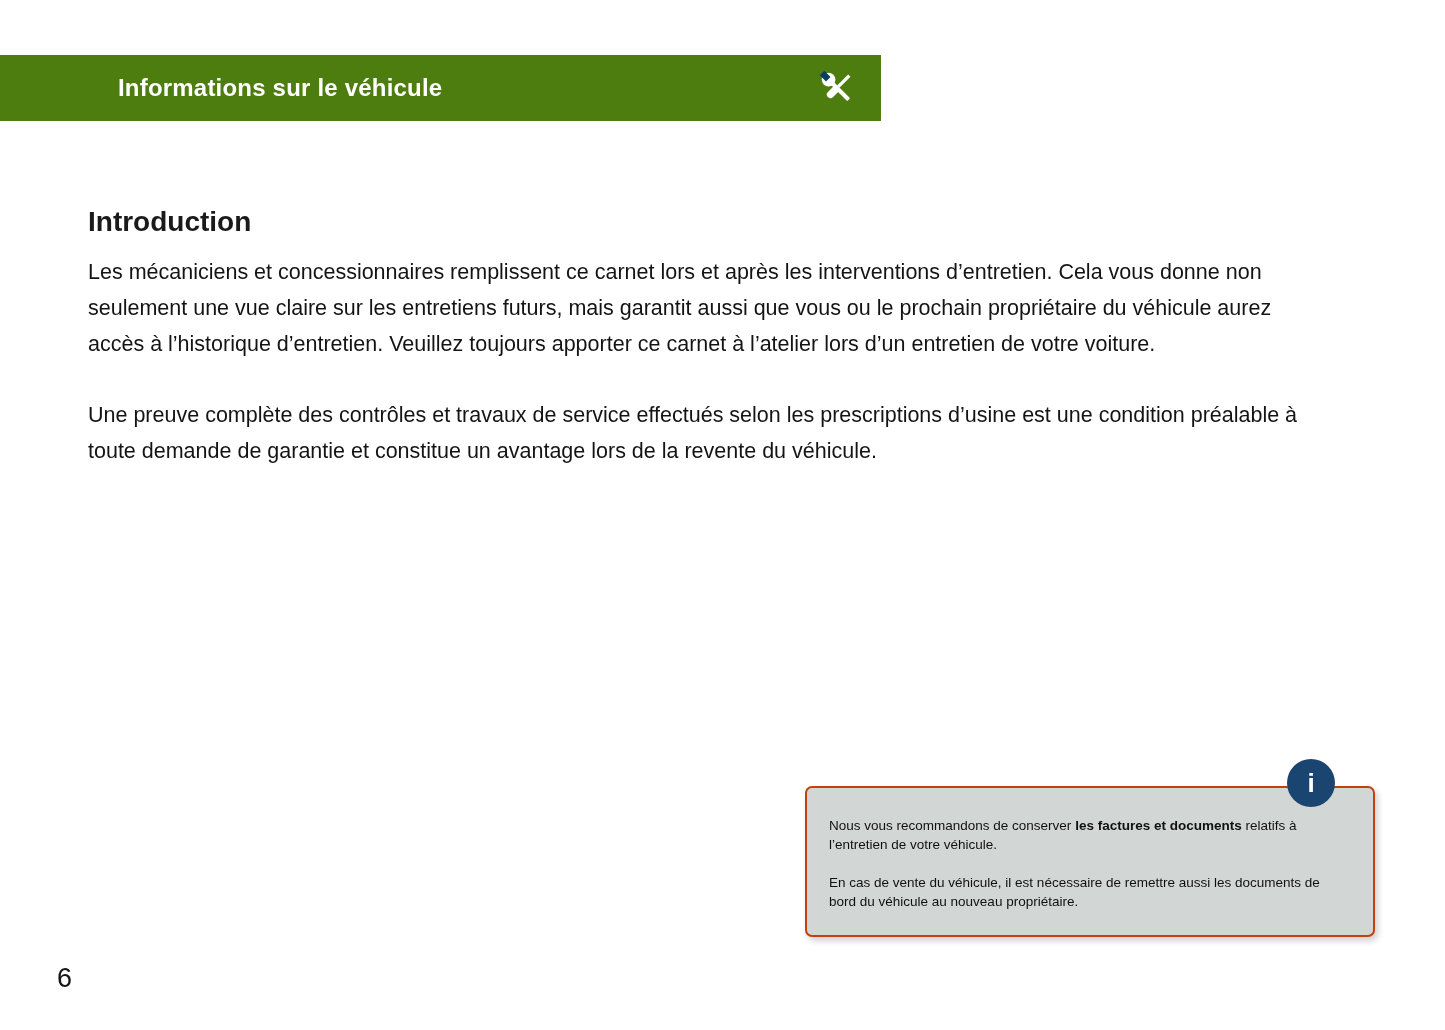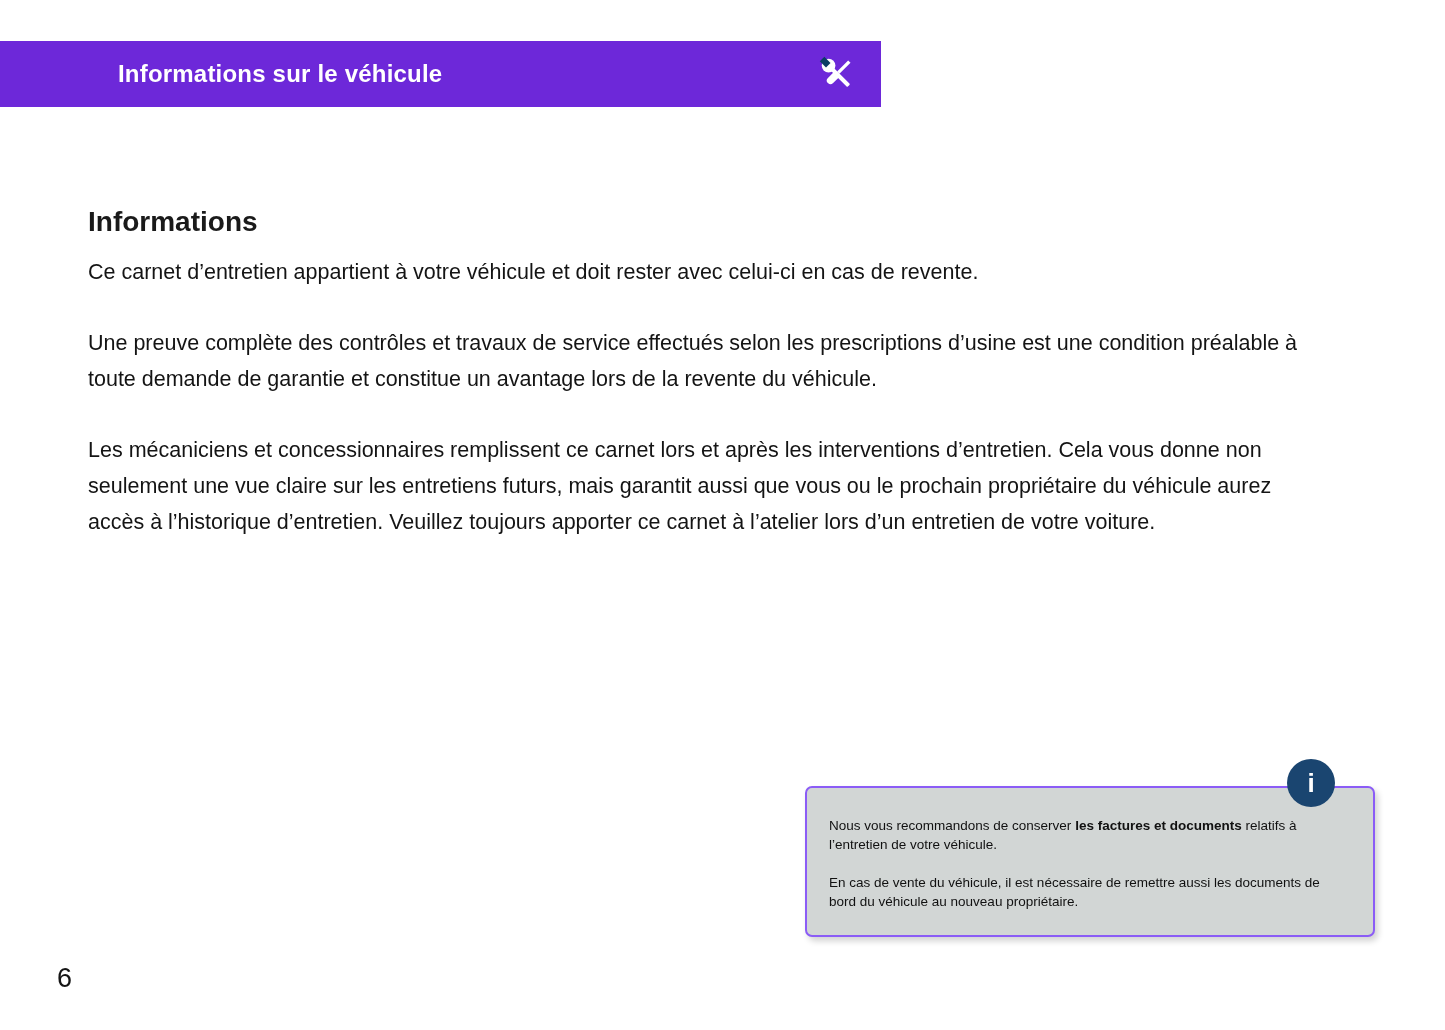--- a/index.html
+++ b/index.html
@@ -8,24 +8,24 @@
     width: 1445px;
     height: 1030px;
     background: #ffffff;
     font-family: "Liberation Sans", sans-serif;
     color: #141414;
     overflow: hidden;
   }
   .header-bar {
     position: absolute;
     left: 0;
-    top: 41px;
+    top: 55px;
     width: 881px;
     height: 66px;
-    background: #6d28d9;
+    background: #4d7c0f;
     display: flex;
     align-items: center;
   }
   .header-title {
     color: #ffffff;
     font-size: 24px;
     font-weight: bold;
     margin-left: 118px;
     letter-spacing: 0.2px;
   }
@@ -55,21 +55,21 @@
     margin: 0 0 35px 0;
   }
   .info-box {
     position: absolute;
     left: 805px;
     top: 786px;
     width: 570px;
     height: 151px;
     box-sizing: border-box;
     background: #d2d6d5;
-    border: 2px solid #8b5cf6;
+    border: 2px solid #c2410c;
     border-radius: 7px;
     box-shadow: 3px 4px 6px rgba(0,0,0,0.18);
     padding: 28px 24px 0 22px;
   }
   .info-box p {
     font-size: 13.5px;
     line-height: 19px;
     margin: 0 0 19px 0;
     color: #111111;
   }
@@ -115,24 +115,23 @@
         <g transform="rotate(-45 24 24)" fill="#ffffff">
           <rect x="21.8" y="16" width="4.4" height="26" rx="1"></rect>
           <circle cx="24" cy="11" r="7.5"></circle>
           <rect x="20.5" y="1" width="7" height="9.5" fill="#0b3d64"></rect>
         </g>
       </svg>
     </span>
   </div>
 
   <div class="content">
-    <h1>Informations</h1>
-    <p>Ce carnet d’entretien appartient à votre véhicule et doit rester avec celui-ci en cas de revente.</p>
+    <h1>Introduction</h1>
+    <p>Les mécaniciens et concessionnaires remplissent ce carnet lors et après les interventions d’entretien. Cela vous donne non seulement une vue claire sur les entretiens futurs, mais garantit aussi que vous ou le prochain propriétaire du véhicule aurez accès à l’historique d’entretien. Veuillez toujours apporter ce carnet à l’atelier lors d’un entretien de votre voiture.</p>
     <p>Une preuve complète des contrôles et travaux de service effectués selon les prescriptions d’usine est une condition préalable à toute demande de garantie et constitue un avantage lors de la revente du véhicule.</p>
-    <p>Les mécaniciens et concessionnaires remplissent ce carnet lors et après les interventions d’entretien. Cela vous donne non seulement une vue claire sur les entretiens futurs, mais garantit aussi que vous ou le prochain propriétaire du véhicule aurez accès à l’historique d’entretien. Veuillez toujours apporter ce carnet à l’atelier lors d’un entretien de votre voiture.</p>
   </div>
 
   <div class="info-icon">
     <span>i</span>
   </div>
 
   <div class="info-box">
     <p><span>Nous vous recommandons de conserver </span><b>les factures et documents</b><span> relatifs à l’entretien de votre véhicule.</span></p>
     <p>En cas de vente du véhicule, il est nécessaire de remettre aussi les documents de bord du véhicule au nouveau propriétaire.</p>
   </div>

